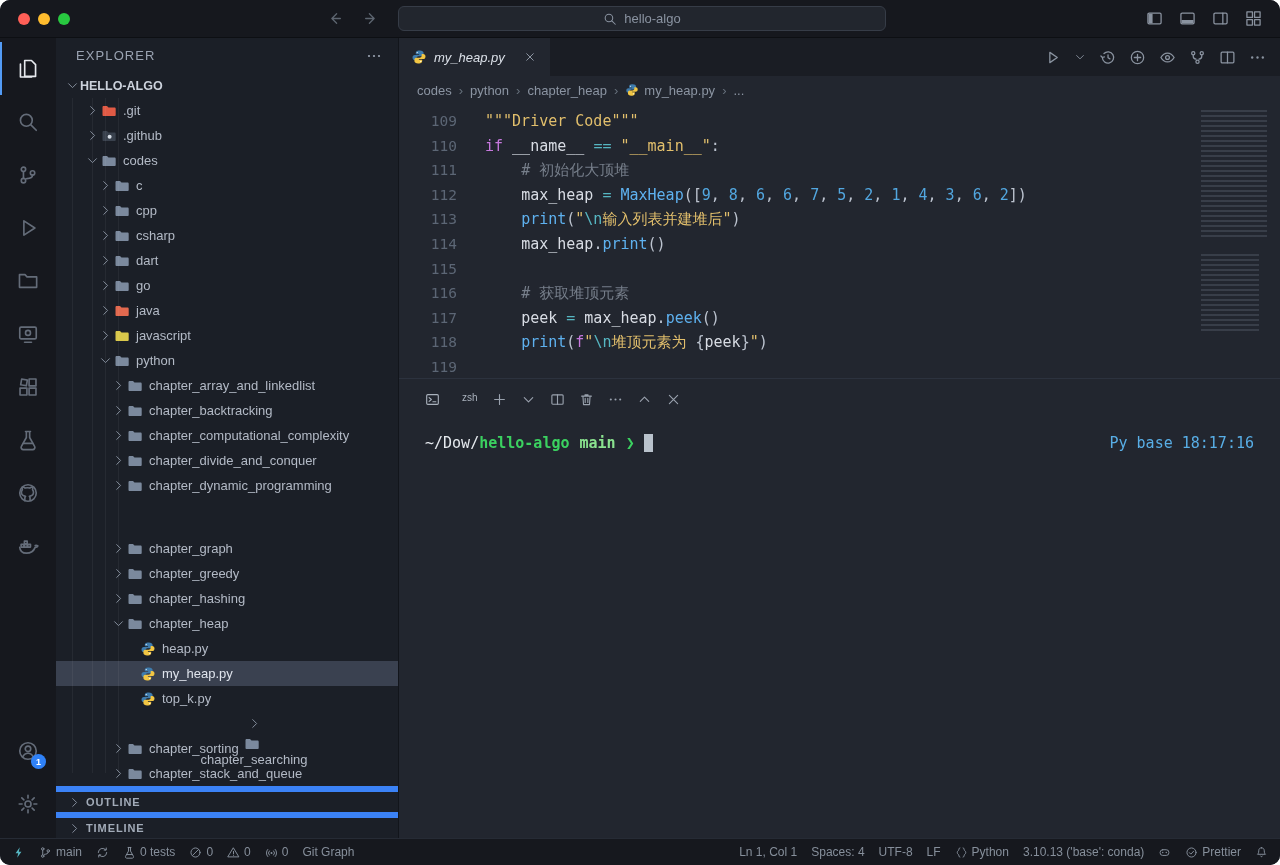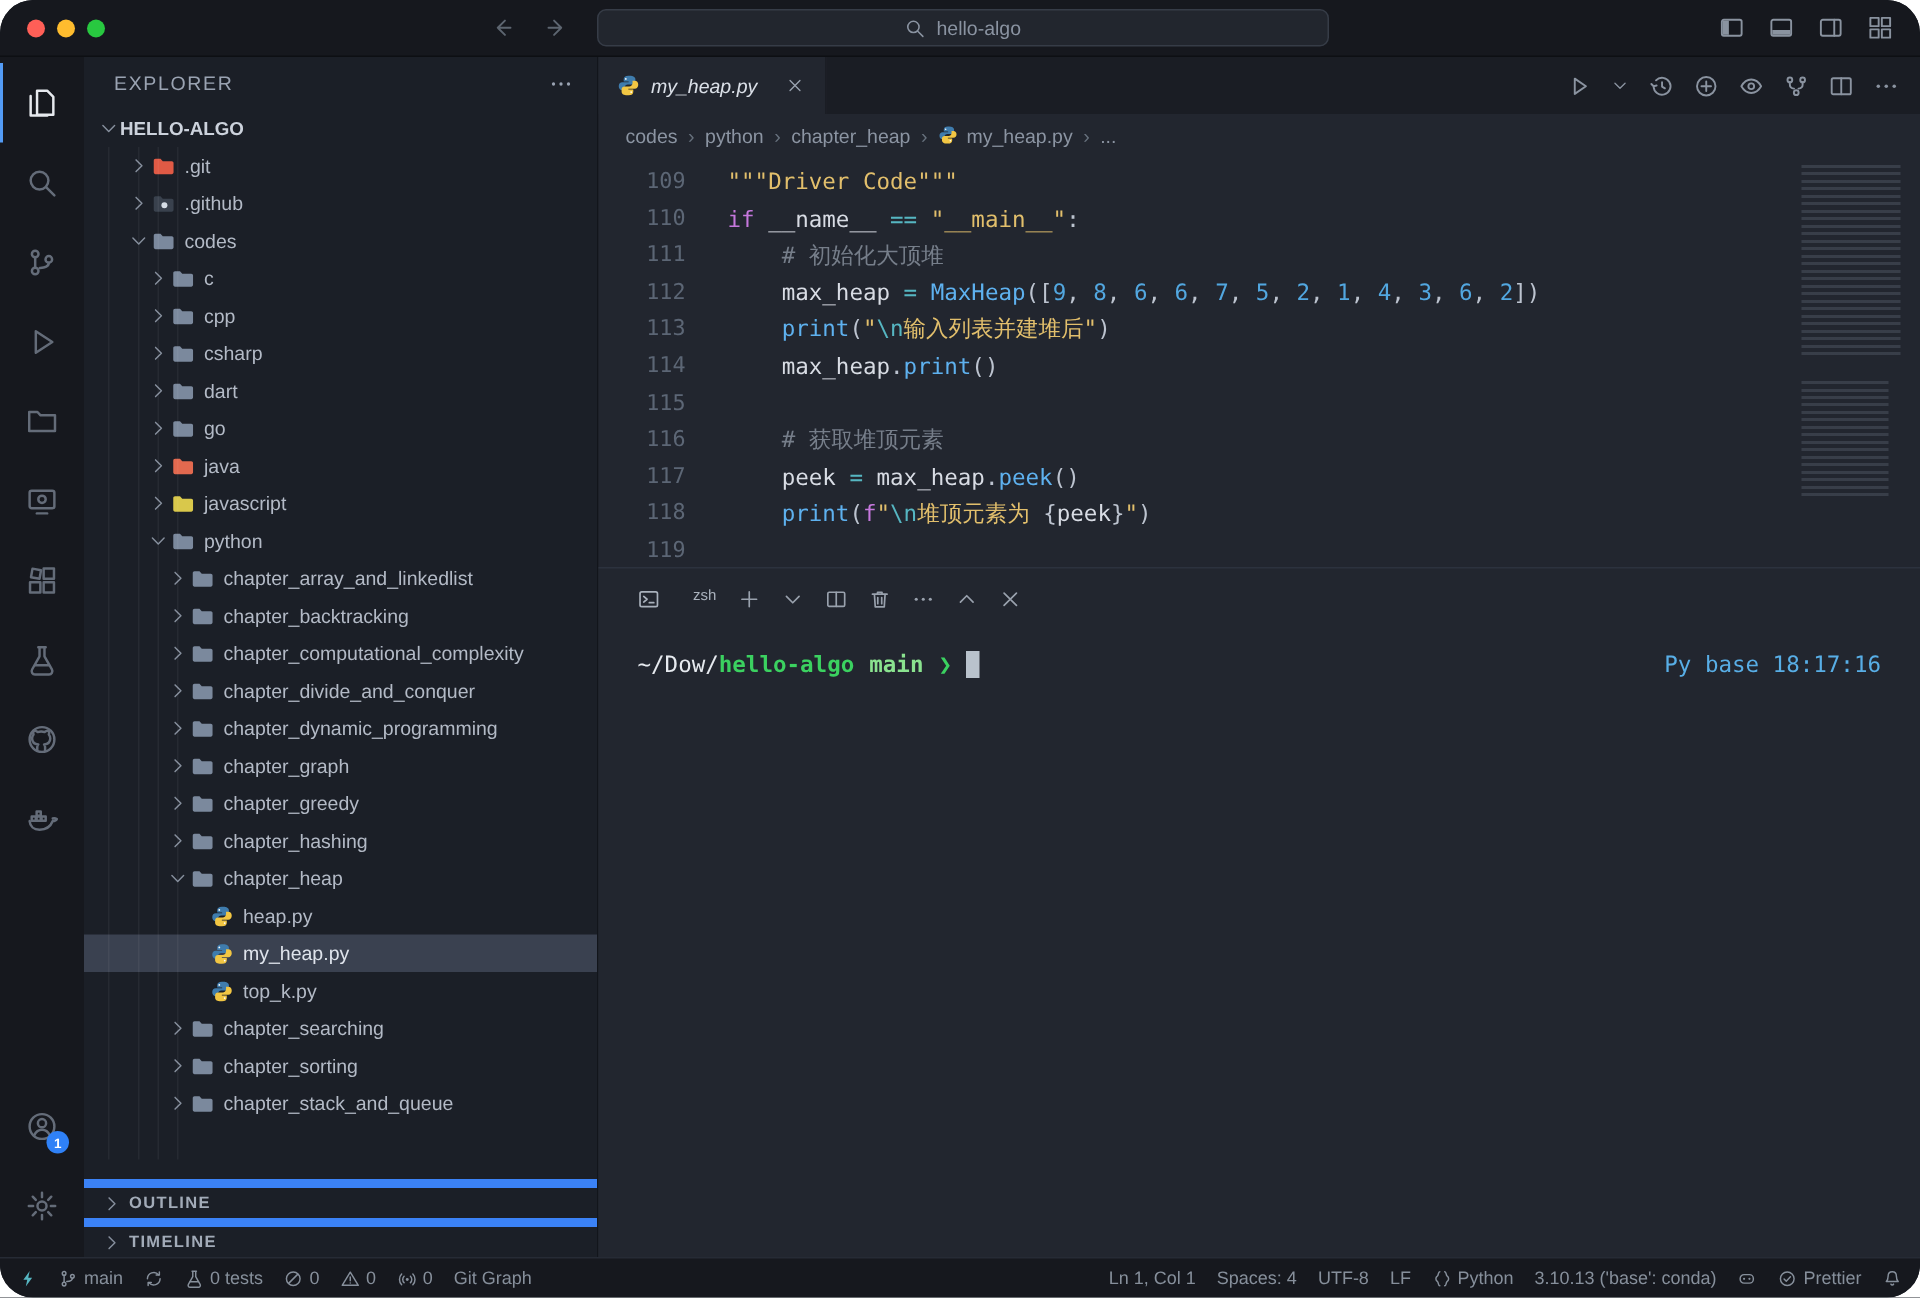--- a/index.html
+++ b/index.html
@@ -1,18 +1,18 @@
 <!DOCTYPE html>
 <html><head>
 <meta charset="utf-8">
 <style>
   *{box-sizing:border-box}
   html,body{margin:0;padding:0}
   body{width:1280px;height:865px;background:#fff;font-family:"Liberation Sans","DejaVu Sans",sans-serif}
-  .window{position:relative;width:1280px;height:865px;background:#22262f;border-radius:22px;overflow:hidden;display:flex;flex-direction:column;color:#b8bfca}
+  .window{position:relative;width:1280px;height:865px;background:#22262f;border-radius:10px;overflow:hidden;display:flex;flex-direction:column;color:#b8bfca}
 
   
   .titlebar{height:38px;flex:none;background:#16181e;display:flex;align-items:center;border-bottom:1px solid #0d0f13}
   .traffic{display:flex;gap:8px;padding:0 14px 0 18px}
   .light{width:12px;height:12px;border-radius:50%}
   .light.red{background:#ff5f57}.light.yellow{background:#febc2e}.light.green{background:#28c840}
   .tb-spacer{flex:1}
   .tb-nav{display:flex;gap:20px;margin-right:18px;color:#5d6570}
   .cmd-center{width:488px;height:25px;background:#22262e;border:1px solid #363c47;border-radius:6px;display:flex;align-items:center;justify-content:center;gap:7px;color:#8a93a1;font-size:13px}
   .tb-right{display:flex;gap:16px;margin:0 18px;color:#8a93a0}
@@ -492,21 +492,21 @@
                 <path stroke="currentColor" fill="none" stroke-width="1.2" stroke-linecap="round" stroke-linejoin="round" d="M5.8 3.2 10.6 8l-4.8 4.8"></path>
               </svg>
             </span>
             <span class="ic s16 ficon">
               <svg viewBox="0 0 16 16">
                 <path d="M1.5 4.1c0-.7.5-1.2 1.2-1.2h3.3l1.5 1.6h6c.7 0 1.2.5 1.2 1.2v6.2c0 .7-.5 1.2-1.2 1.2H2.7c-.7 0-1.2-.5-1.2-1.2z" fill="#7b899d"></path>
               </svg>
             </span>
             <span class="lbl">chapter_dynamic_programming</span>
           </div>
-          <div class="tree-row" style="padding-left: 54px;">
+          <div class="tree-row" style="padding-left: 54px; margin-top: 38px;">
             <span class="chev">
               <svg viewBox="0 0 16 16">
                 <path stroke="currentColor" fill="none" stroke-width="1.2" stroke-linecap="round" stroke-linejoin="round" d="M5.8 3.2 10.6 8l-4.8 4.8"></path>
               </svg>
             </span>
             <span class="ic s16 ficon">
               <svg viewBox="0 0 16 16">
                 <path d="M1.5 4.1c0-.7.5-1.2 1.2-1.2h3.3l1.5 1.6h6c.7 0 1.2.5 1.2 1.2v6.2c0 .7-.5 1.2-1.2 1.2H2.7c-.7 0-1.2-.5-1.2-1.2z" fill="#7b899d"></path>
               </svg>
             </span>
@@ -580,21 +580,21 @@
             <span class="ic s16 ficon">
               <svg viewBox="0 0 16 16">
                 <path d="M7.9 1.5c-2 0-3.1.9-3.1 2.4v1.4h3.3v.6H3.9c-1.5 0-2.4 1-2.4 2.6s.9 2.6 2.4 2.6h1.4V9.6c0-1.3 1-2.3 2.3-2.3h3c1.2 0 2-.8 2-2V3.9c0-1.5-1.6-2.4-3.7-2.4z" fill="#3f7cad"></path>
                 <path d="M8.1 14.5c2 0 3.1-.9 3.1-2.4v-1.4H7.9v-.6h4.2c1.5 0 2.4-1 2.4-2.6s-.9-2.6-2.4-2.6h-1.4v1.5c0 1.3-1 2.3-2.3 2.3h-3c-1.2 0-2 .8-2 2v1.4c0 1.5 1.6 2.4 3.7 2.4z" fill="#f2c643"></path>
                 <circle cx="6.2" cy="3.6" r=".6" fill="#fff"></circle>
                 <circle cx="9.8" cy="12.4" r=".6" fill="#fff"></circle>
               </svg>
             </span>
             <span class="lbl">top_k.py</span>
           </div>
-          <div class="tree-row" style="padding-left: 54px;">
+          <div class="tree-row" style="padding-left: 54px; flex-direction: column;">
             <span class="chev">
               <svg viewBox="0 0 16 16">
                 <path stroke="currentColor" fill="none" stroke-width="1.2" stroke-linecap="round" stroke-linejoin="round" d="M5.8 3.2 10.6 8l-4.8 4.8"></path>
               </svg>
             </span>
             <span class="ic s16 ficon">
               <svg viewBox="0 0 16 16">
                 <path d="M1.5 4.1c0-.7.5-1.2 1.2-1.2h3.3l1.5 1.6h6c.7 0 1.2.5 1.2 1.2v6.2c0 .7-.5 1.2-1.2 1.2H2.7c-.7 0-1.2-.5-1.2-1.2z" fill="#7b899d"></path>
               </svg>
             </span>

